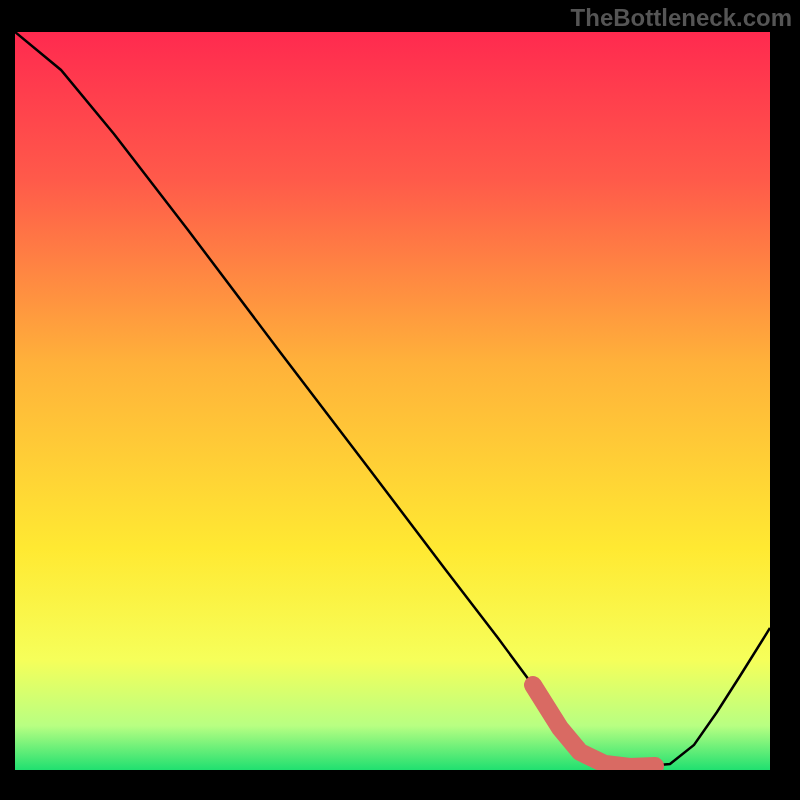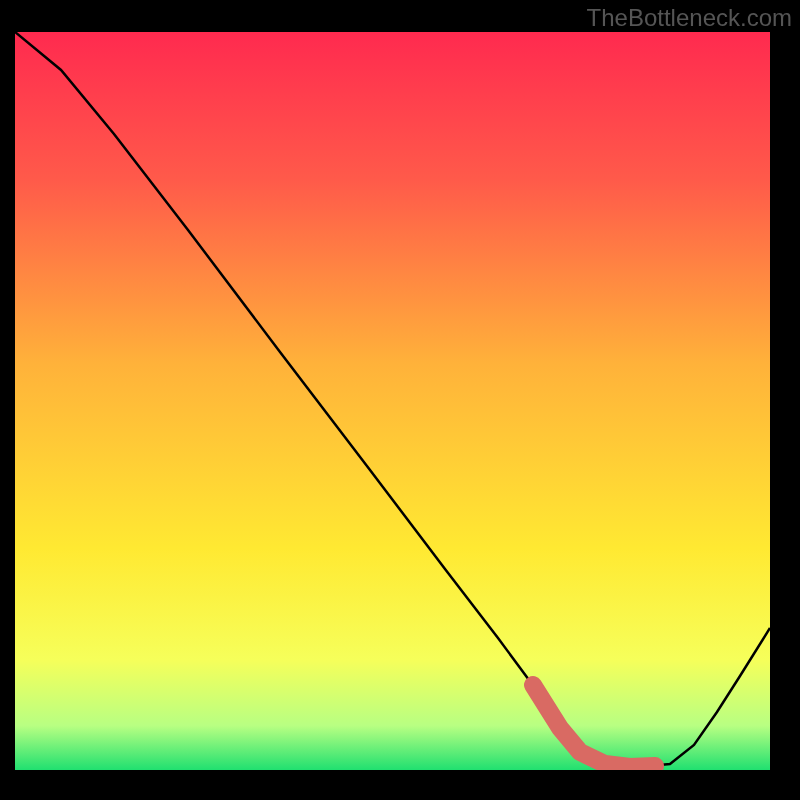--- a/index.html
+++ b/index.html
@@ -15,21 +15,21 @@
     width: 800px;
     height: 800px;
   }
   .watermark {
     position: absolute;
     top: 4px;
     right: 8px;
     color: #555;
     font-family: Arial, Helvetica, sans-serif;
     font-size: 24px;
-    font-weight: 400;
+    font-weight: 700;
     z-index: 3;
     user-select: none;
   }
   svg.gradient-plot {
     position: absolute;
     left: 0;
     top: 0;
     width: 800px;
     height: 800px;
   }

